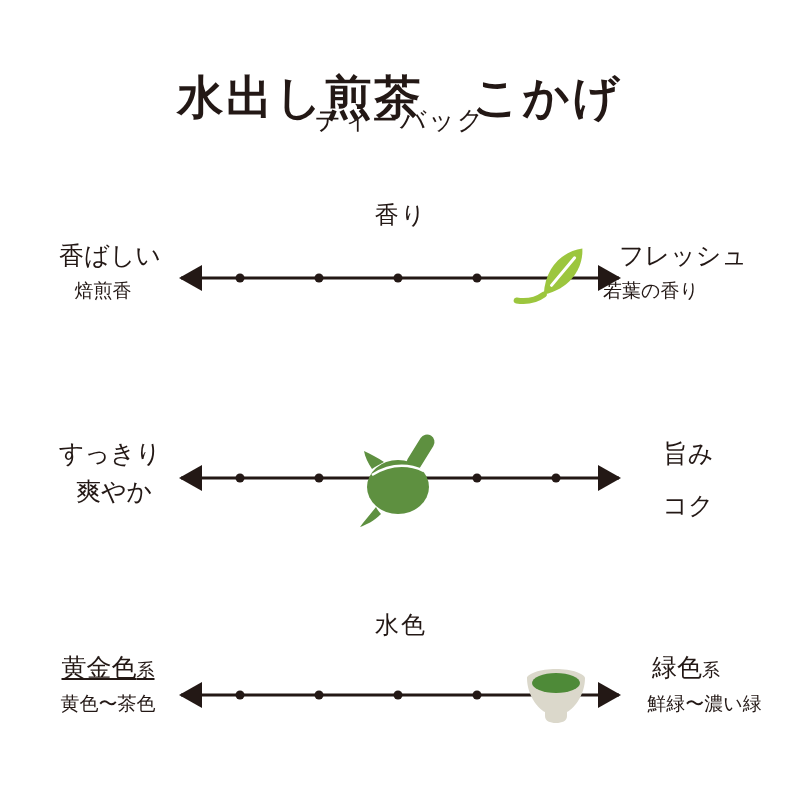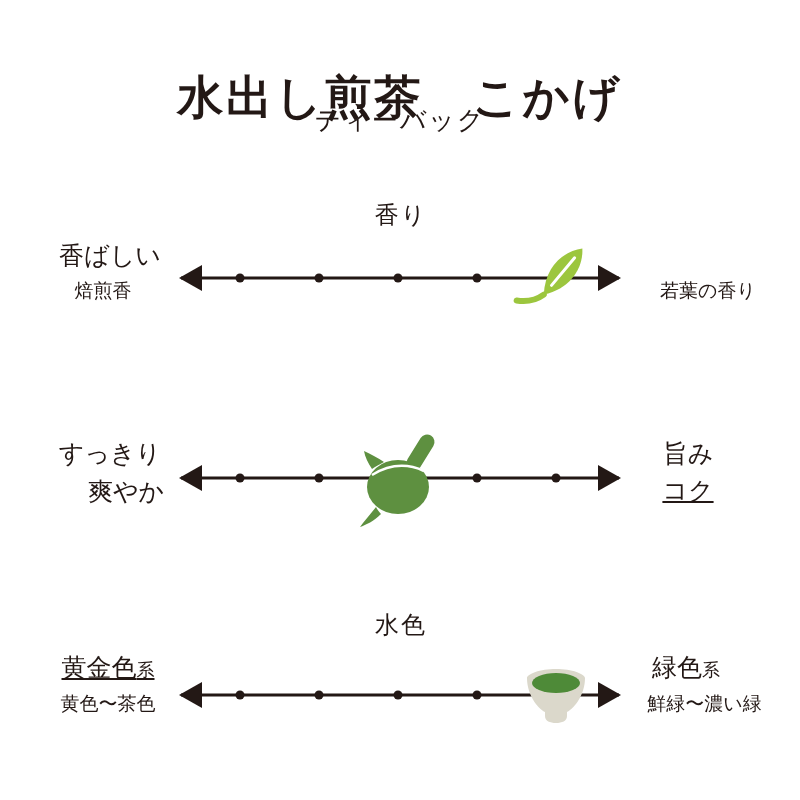--- a/index.html
+++ b/index.html
@@ -43,21 +43,22 @@
 
 <div class="canvas">
 
   <h1 class="page-title serif">水出し煎茶　こかげ</h1>
   <div class="page-subtitle serif">ティーバッグ</div>
 
   <section class="scale" style="top:190px;height:135px;">
     <h2 class="scale-title serif">香り</h2>
     <div class="lbl sub" style="top:88px;left:33px;width:140px;">焙煎香</div>
     <div class="lbl main" style="top:49px;left:35px;width:150px;">香ばしい</div>
-    <div class="lbl sub" style="top:88px;left:638px;width:140px;">若葉の香り</div>
+    <div class="lbl main" style="top:49px;left:613px;width:140px;">フレッシュ</div>
+    <div class="lbl sub" style="top:88px;left:581px;width:140px;">若葉の香り</div>
 
     <svg class="axis" style="top:58px;" viewBox="0 0 800 60">
       <line x1="181" y1="30" x2="619" y2="30" stroke="var(--ink)" stroke-width="3"></line>
       <polygon points="179,30 202,17 202,43" fill="var(--ink)"></polygon>
       <polygon points="621,30 598,17 598,43" fill="var(--ink)"></polygon>
       <circle cx="240" cy="30" r="4.5" fill="var(--ink)"></circle>
       <circle cx="319" cy="30" r="4.5" fill="var(--ink)"></circle>
       <circle cx="398" cy="30" r="4.5" fill="var(--ink)"></circle>
       <circle cx="477" cy="30" r="4.5" fill="var(--ink)"></circle>
       <circle cx="556" cy="30" r="4.5" fill="var(--ink)"></circle>
@@ -69,23 +70,23 @@
           <path d="M35,64 C33,72 28,80 18,86" fill="none" stroke="var(--leaf-green)" stroke-width="6" stroke-linecap="round"></path>
           <path d="M35,4 C48,18 52,42 35,64 C18,42 22,18 35,4 Z" fill="var(--leaf-green)"></path>
           <path d="M35,16 L35,52" stroke="#ffffff" stroke-width="3" stroke-linecap="round"></path>
         </g>
       </svg>
     </div>
   </section>
 
   <section class="scale" style="top:392px;height:140px;">
     <div class="lbl main" style="top:45px;left:40px;width:140px;">すっきり</div>
-    <div class="lbl main" style="top:83px;left:56px;width:140px;">爽やか</div>
+    <div class="lbl main" style="top:83px;left:44px;width:140px;">爽やか</div>
     <div class="lbl main" style="top:45px;left:618px;width:140px;">旨み</div>
-    <div class="lbl main" style="top:82px;left:618px;width:140px;text-decoration:underline;">コク</div>
+    <div class="lbl main" style="top:97px;left:618px;width:140px;">コク</div>
 
     <svg class="axis" style="top:56px;" viewBox="0 0 800 60">
       <line x1="181" y1="30" x2="619" y2="30" stroke="var(--ink)" stroke-width="3"></line>
       <polygon points="179,30 202,17 202,43" fill="var(--ink)"></polygon>
       <polygon points="621,30 598,17 598,43" fill="var(--ink)"></polygon>
       <circle cx="240" cy="30" r="4.5" fill="var(--ink)"></circle>
       <circle cx="319" cy="30" r="4.5" fill="var(--ink)"></circle>
       <circle cx="398" cy="30" r="4.5" fill="var(--ink)"></circle>
       <circle cx="477" cy="30" r="4.5" fill="var(--ink)"></circle>
       <circle cx="556" cy="30" r="4.5" fill="var(--ink)"></circle>

